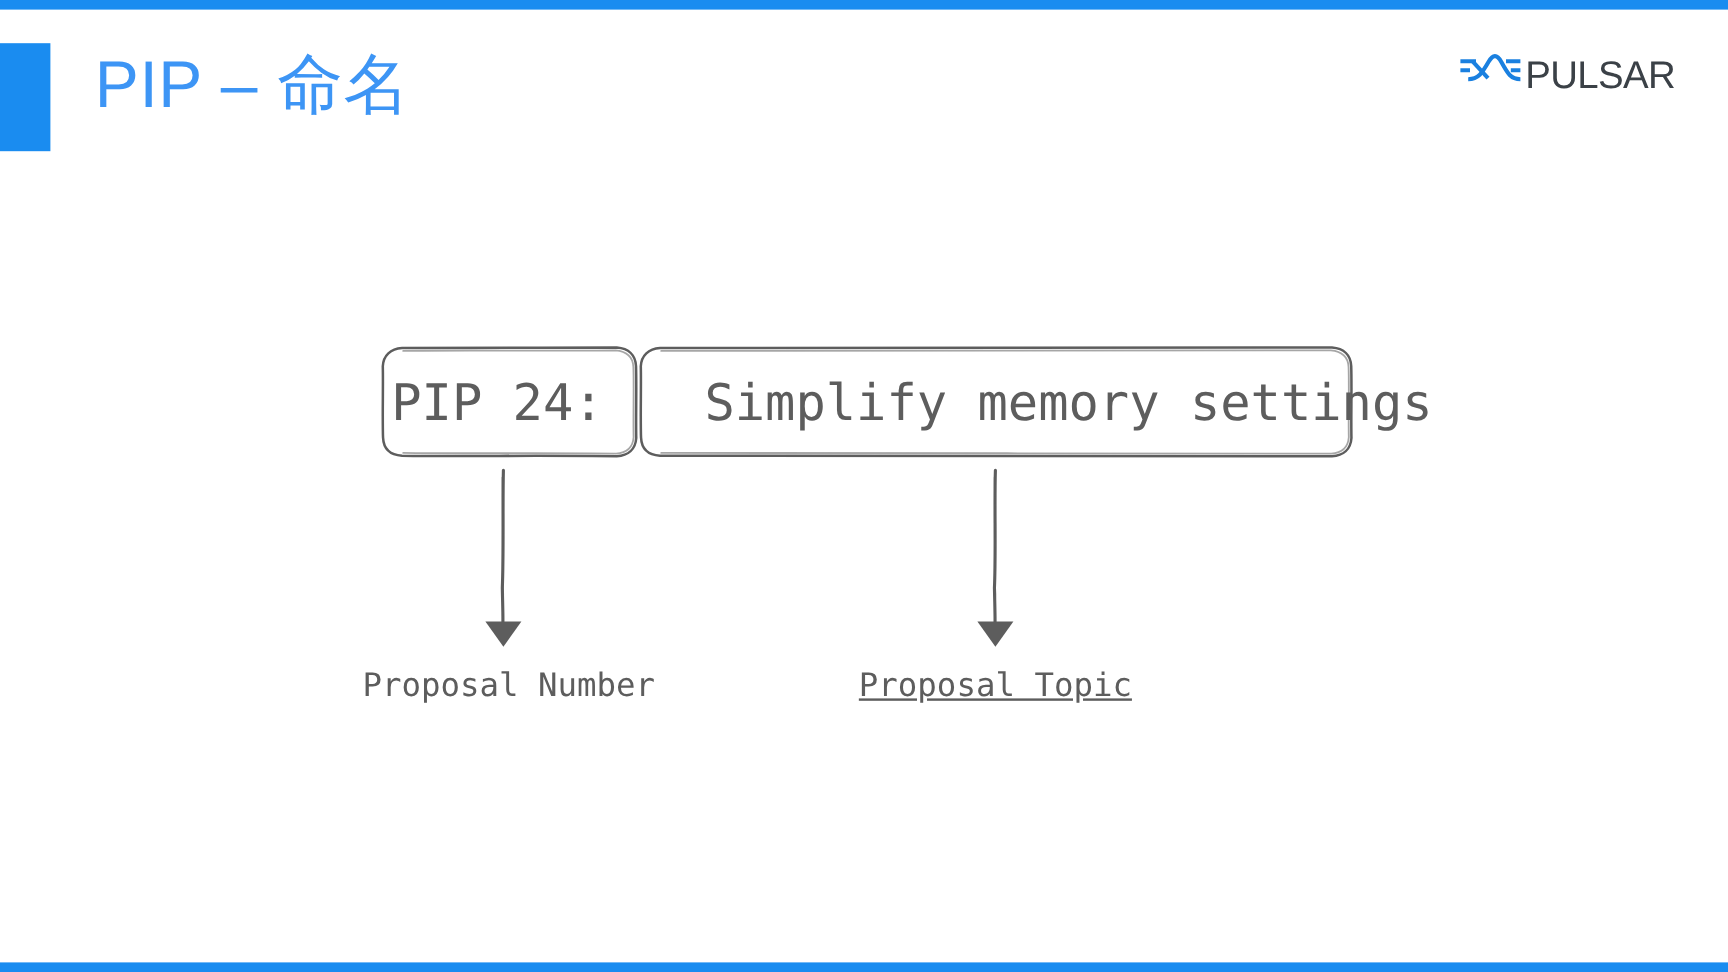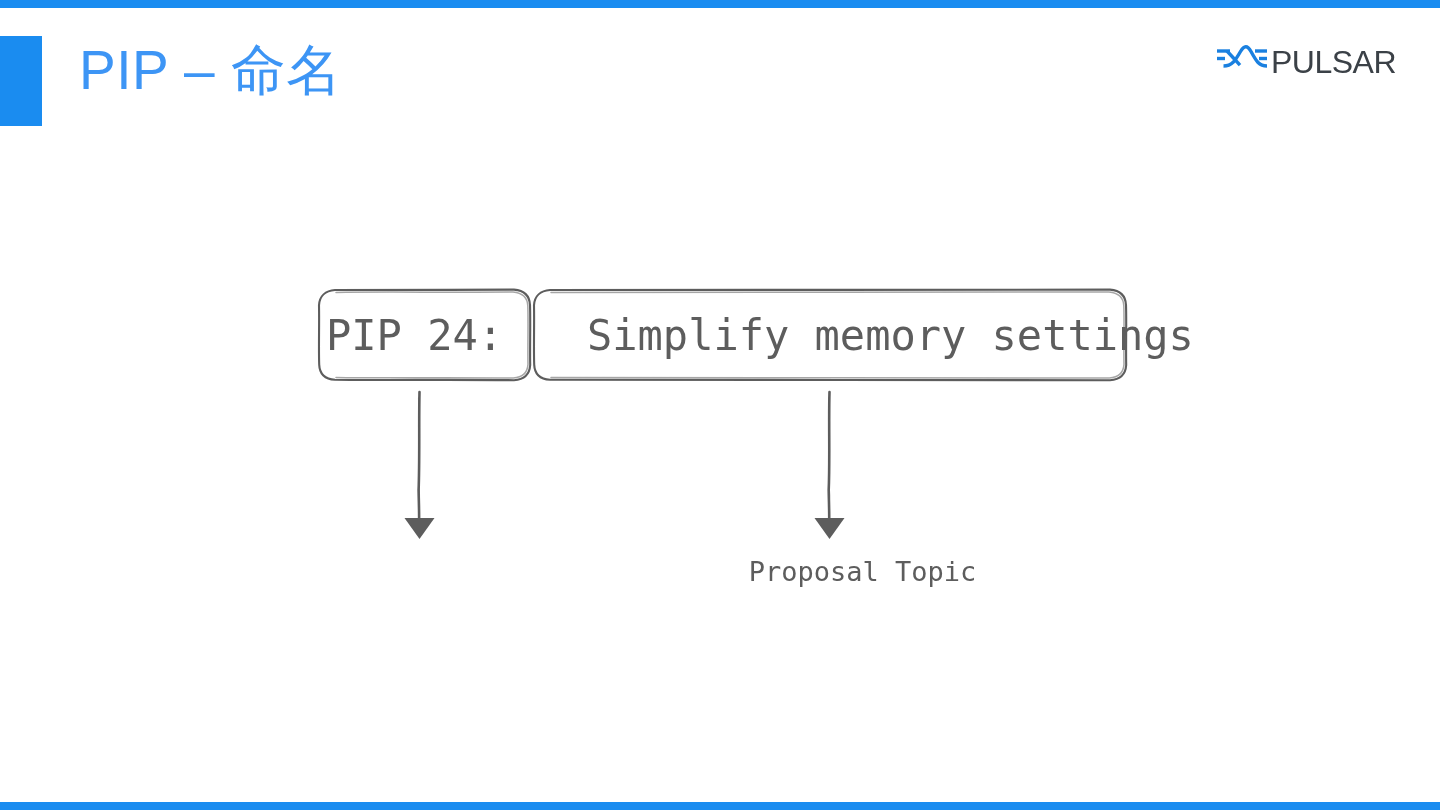--- a/index.html
+++ b/index.html
@@ -116,23 +116,24 @@
     color: #5d5d5d;
     white-space: nowrap;
     text-align: center;
   }
   #caption-proposal-number {
     left: 294px;
     top: 556px;
     width: 260px;
   }
   #caption-proposal-topic {
-    left: 741px;
+    left: 708px;
     top: 556px;
     width: 243px;
+    text-decoration: underline;
   }
 </style>
 </head>
 <body>
 
 <div class="slide">
 
   <div class="rule-top"></div>
 
   <div class="title-block"></div>
@@ -202,17 +203,18 @@
     <g fill="#5d5d5d" stroke="none">
       <polygon points="404.5,518 434.5,518 419.5,539"></polygon>
       <polygon points="814.5,518 844.5,518 829.5,539"></polygon>
     </g>
   </svg>
 
   <div class="sketch-box-text" id="box-label-number">PIP 24:</div>
 
   <div class="sketch-box-text" id="box-label-topic">Simplify memory settings</div>
 
+  <div class="arrow-caption" id="caption-proposal-number">Proposal Number</div>
 
   <div class="arrow-caption" id="caption-proposal-topic">Proposal Topic</div>
 
   <div class="rule-bottom"></div>
 </div>
 
 </body></html>

